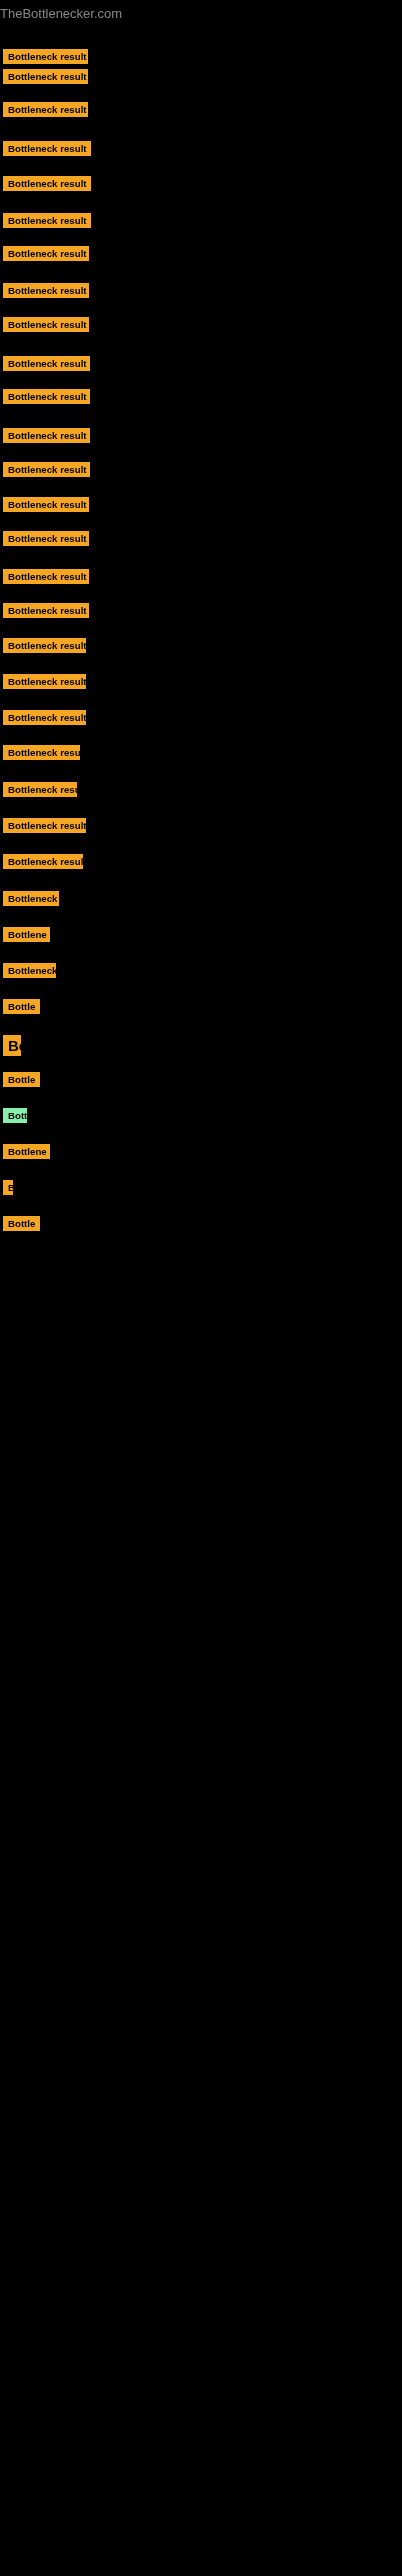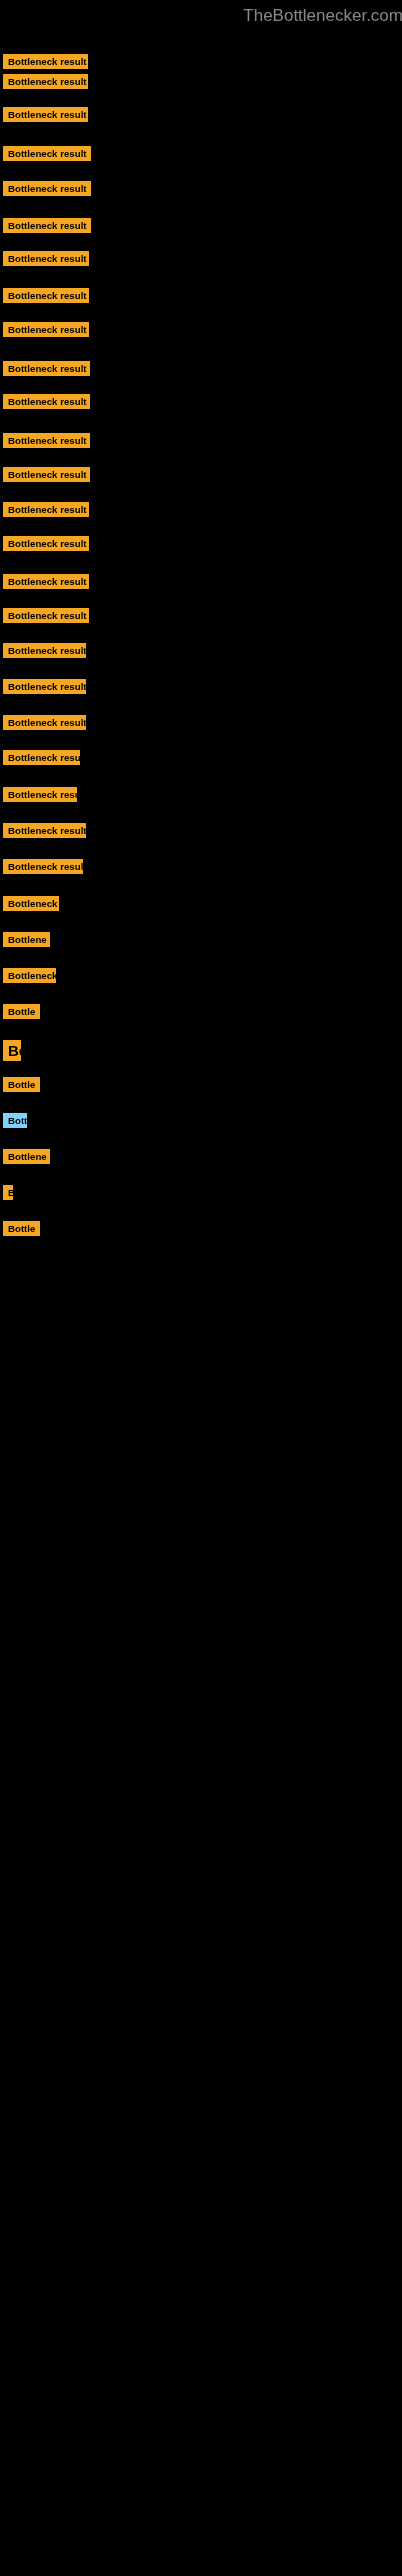--- a/index.html
+++ b/index.html
@@ -10,23 +10,23 @@
 
     body {
       background-color: #000000;
       width: 403px;
       min-height: 2576px;
       font-family: Arial, sans-serif;
       position: relative;
     }
 
     .site-title {
-      text-align: right;
+      text-align: left;
       color: #888888;
-      font-size: 17px;
+      font-size: 13px;
       padding: 6.4px 0 3.2px 0;
       width: 100%;
     }
   </style>
 </head>
 <body>
 
 <div class="site-title">
   <span>TheBottlenecker.com</span>
 </div>
@@ -55,18 +55,18 @@
     <div style="position: absolute; top: 720px; left: 3.2px; background-color: rgb(245, 166, 35); color: rgb(0, 0, 0); font-size: 9.7px; font-weight: bold; padding: 2.4px 4.8px; max-width: 77px; overflow: hidden; white-space: nowrap; display: inline-block;">Bottleneck result</div>
     <div style="position: absolute; top: 757px; left: 3.2px; background-color: rgb(245, 166, 35); color: rgb(0, 0, 0); font-size: 9.7px; font-weight: bold; padding: 2.4px 4.8px; max-width: 74px; overflow: hidden; white-space: nowrap; display: inline-block;">Bottleneck resul</div>
     <div style="position: absolute; top: 793px; left: 3.2px; background-color: rgb(245, 166, 35); color: rgb(0, 0, 0); font-size: 9.7px; font-weight: bold; padding: 2.4px 4.8px; max-width: 83px; overflow: hidden; white-space: nowrap; display: inline-block;">Bottleneck result</div>
     <div style="position: absolute; top: 829px; left: 3.2px; background-color: rgb(245, 166, 35); color: rgb(0, 0, 0); font-size: 9.7px; font-weight: bold; padding: 2.4px 4.8px; max-width: 80px; overflow: hidden; white-space: nowrap; display: inline-block;">Bottleneck result</div>
     <div style="position: absolute; top: 866px; left: 3.2px; background-color: rgb(245, 166, 35); color: rgb(0, 0, 0); font-size: 9.7px; font-weight: bold; padding: 2.4px 4.8px; max-width: 56px; overflow: hidden; white-space: nowrap; display: inline-block;">Bottleneck r</div>
     <div style="position: absolute; top: 902px; left: 3.2px; background-color: rgb(245, 166, 35); color: rgb(0, 0, 0); font-size: 9.7px; font-weight: bold; padding: 2.4px 4.8px; max-width: 47px; overflow: hidden; white-space: nowrap; display: inline-block;">Bottlene</div>
     <div style="position: absolute; top: 938px; left: 3.2px; background-color: rgb(245, 166, 35); color: rgb(0, 0, 0); font-size: 9.7px; font-weight: bold; padding: 2.4px 4.8px; max-width: 53px; overflow: hidden; white-space: nowrap; display: inline-block;">Bottleneck</div>
     <div style="position: absolute; top: 974px; left: 3.2px; background-color: rgb(245, 166, 35); color: rgb(0, 0, 0); font-size: 9.7px; font-weight: bold; padding: 2.4px 4.8px; max-width: 37px; overflow: hidden; white-space: nowrap; display: inline-block;">Bottle</div>
     <div style="position: absolute; top: 1010px; left: 3.2px; background-color: rgb(245, 166, 35); color: rgb(0, 0, 0); font-size: 15px; font-weight: bold; padding: 2.4px 4.8px; max-width: 17.7px; overflow: hidden; white-space: nowrap; display: inline-block;">Bo</div>
     <div style="position: absolute; top: 1047px; left: 3.2px; background-color: rgb(245, 166, 35); color: rgb(0, 0, 0); font-size: 9.7px; font-weight: bold; padding: 2.4px 4.8px; max-width: 37px; overflow: hidden; white-space: nowrap; display: inline-block;">Bottle</div>
-    <div style="position: absolute; top: 1083px; left: 3.2px; background-color: #7dd3fc; color: rgb(0, 0, 0); font-size: 9.7px; font-weight: bold; padding: 2.4px 4.8px; max-width: 24px; overflow: hidden; white-space: nowrap; display: inline-block;">Bott</div>
+    <div style="position: absolute; top: 1083px; left: 3.2px; background-color: #86efac; color: rgb(0, 0, 0); font-size: 9.7px; font-weight: bold; padding: 2.4px 4.8px; max-width: 24px; overflow: hidden; white-space: nowrap; display: inline-block;">Bott</div>
     <div style="position: absolute; top: 1119px; left: 3.2px; background-color: rgb(245, 166, 35); color: rgb(0, 0, 0); font-size: 9.7px; font-weight: bold; padding: 2.4px 4.8px; max-width: 47px; overflow: hidden; white-space: nowrap; display: inline-block;">Bottlene</div>
     <div style="position: absolute; top: 1155px; left: 3.2px; background-color: rgb(245, 166, 35); color: rgb(0, 0, 0); font-size: 9.7px; font-weight: bold; padding: 2.4px 4.8px; max-width: 9.7px; overflow: hidden; white-space: nowrap; display: inline-block;">B</div>
     <div style="position: absolute; top: 1191px; left: 3.2px; background-color: rgb(245, 166, 35); color: rgb(0, 0, 0); font-size: 9.7px; font-weight: bold; padding: 2.4px 4.8px; max-width: 37px; overflow: hidden; white-space: nowrap; display: inline-block;">Bottle</div>
   </div>
 
 
 </body></html>

